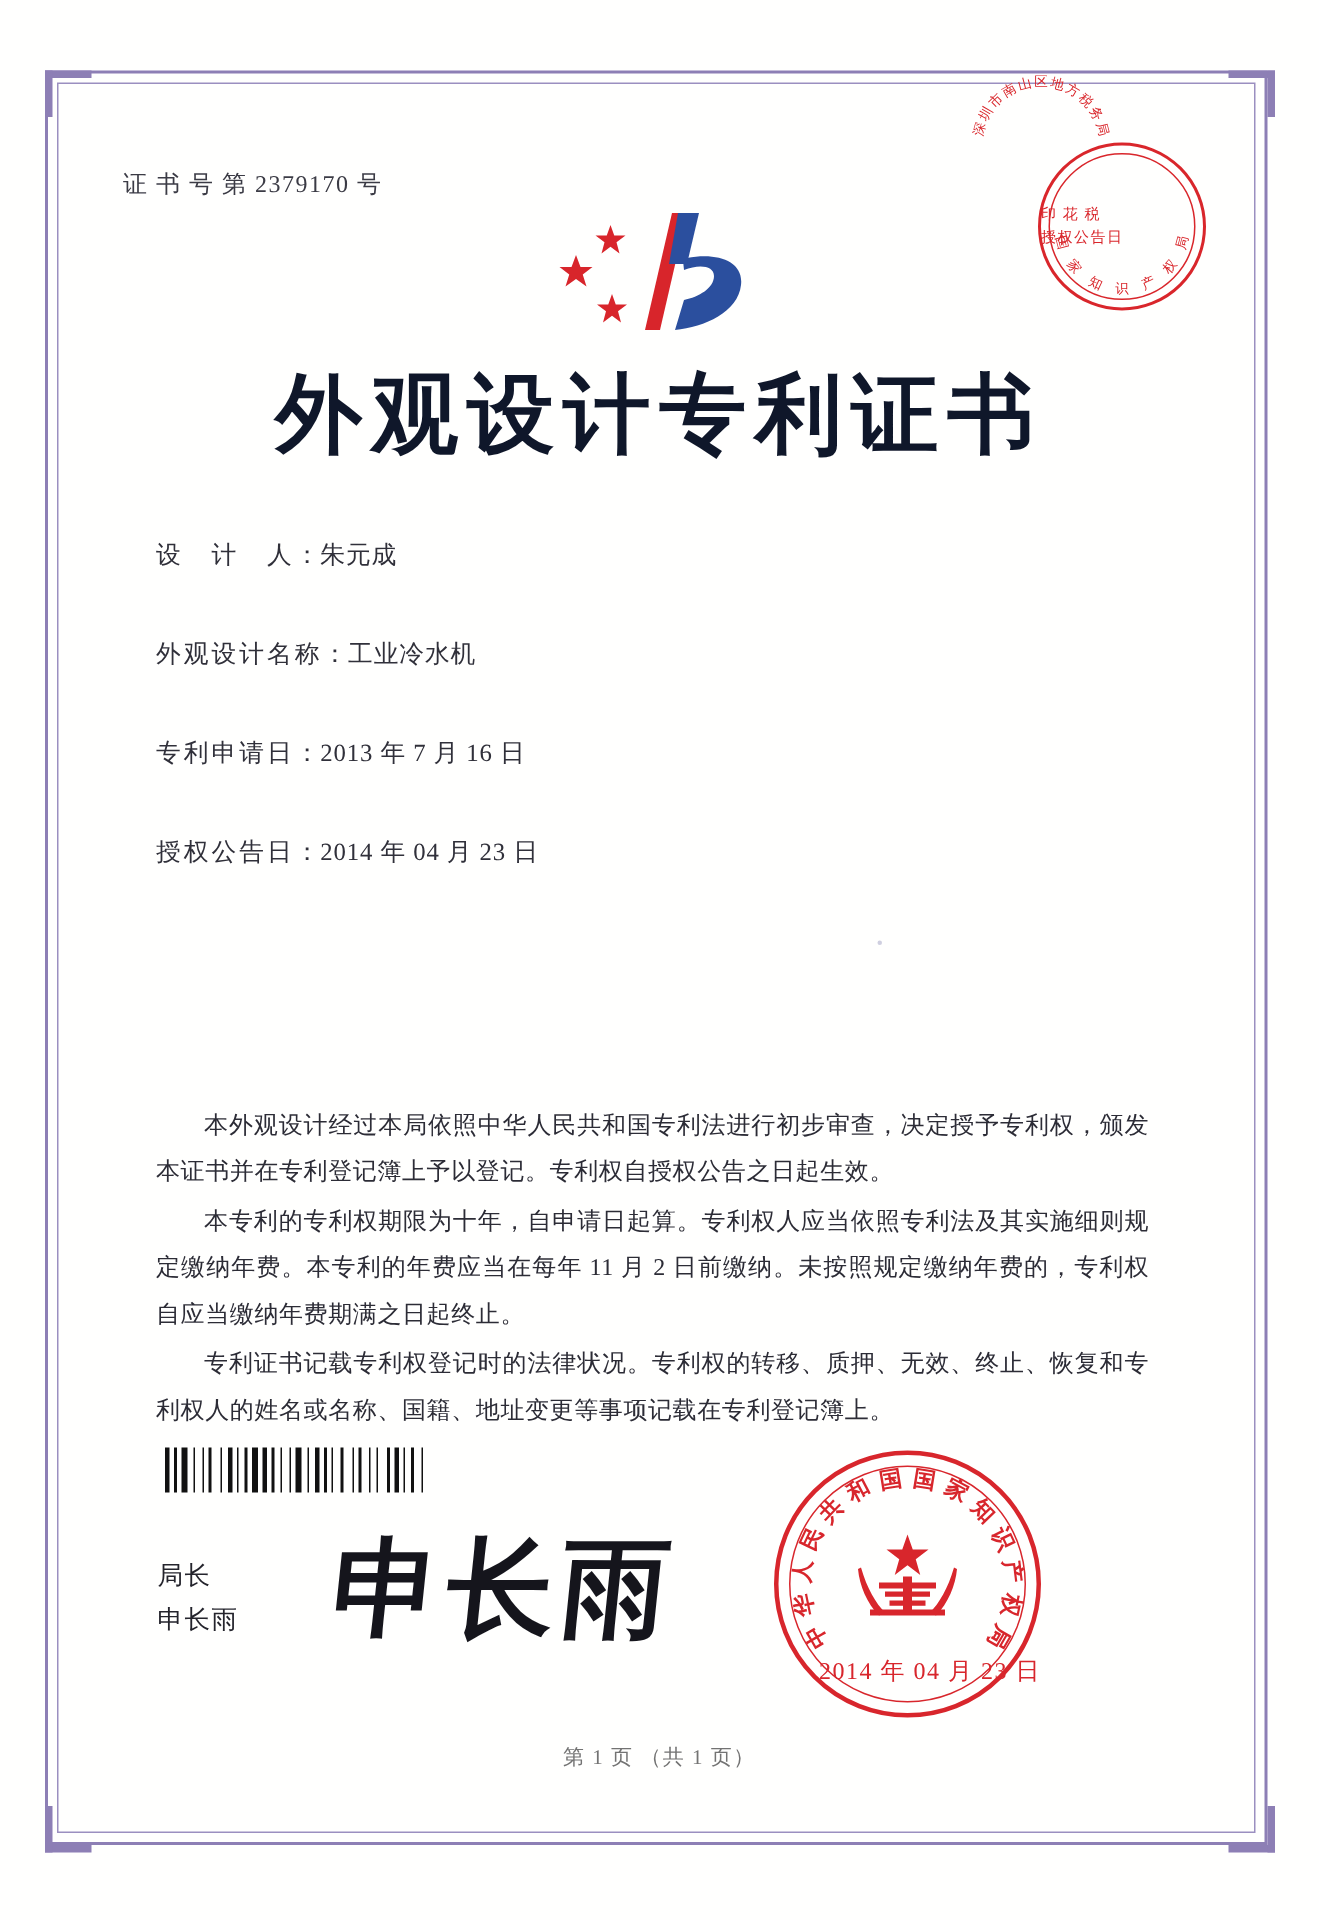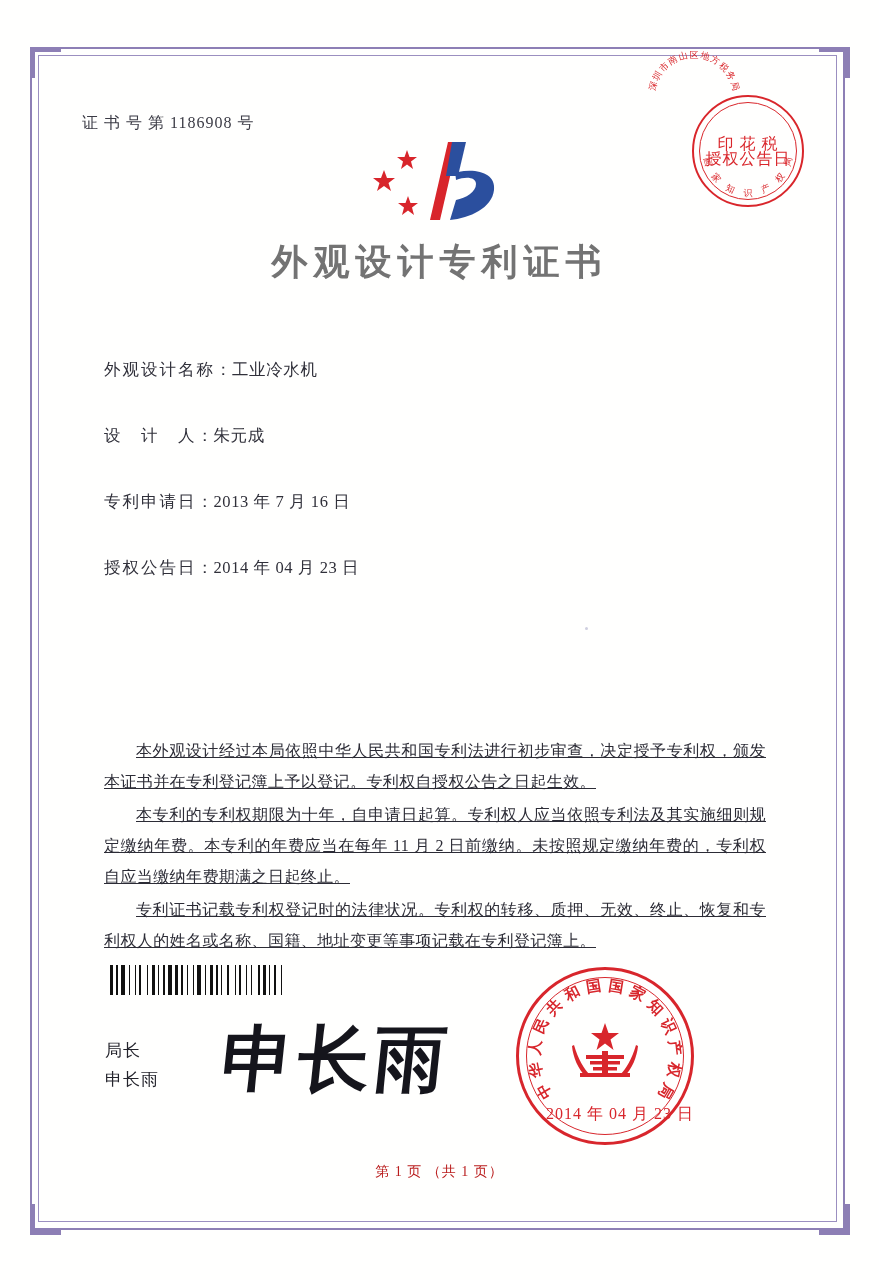--- a/index.html
+++ b/index.html
@@ -84,37 +84,36 @@
     position: absolute;
     left: 50%; top: 50%;
     font-size: 9px;
     font-family: "Liberation Serif", serif;
     transform-origin: 0 0;
     white-space: nowrap;
   }
   .stamp-top .ctr {
     position: absolute;
     left: 0; right: 0;
-    text-align: center;
-    font-size: 16px;
+    font-size: 10px;
     line-height: 14px;
     letter-spacing: 1px;
   }
   .stamp-top .ctr.l1 { top: 40px; }
   .stamp-top .ctr.l2 { top: 55px; }
 
   
   .doc-title {
     position: absolute;
     left: 0; right: 0; top: 238px;
     text-align: center;
-    font-size: 36px;
+    font-size: 58px;
     font-weight: bold;
     letter-spacing: 6px;
-    color: #737373;
+    color: #0f172a;
     font-family: "DejaVu Sans", sans-serif;
   }
 
   
   .fields {
     position: absolute;
     left: 104px; top: 360px;
     width: 660px;
   }
   .field-row {
@@ -135,21 +134,20 @@
     width: 662px;
     font-size: 16px;
     line-height: 31px;
     color: #2c2c36;
     text-align: justify;
     letter-spacing: 0.4px;
   }
   .body-text p {
     margin: 0 0 2px 0;
     text-indent: 32px;
-    text-decoration: underline;
   }
 
   
   .barcode {
     position: absolute;
     left: 110px; top: 965px;
     width: 246px; height: 30px;
   }
   .barcode span {
     position: absolute;
@@ -217,21 +215,21 @@
     letter-spacing: 1px;
     white-space: nowrap;
   }
 
   
   .page-footer {
     position: absolute;
     left: 0; right: 0; top: 1163px;
     text-align: center;
     font-size: 14px;
-    color: #b91c1c;
+    color: #737373;
     letter-spacing: 1px;
   }
 
   .watermark-dot {
     position: absolute;
     left: 585px; top: 627px;
     width: 3px; height: 3px;
     background: #cfcfe0;
     border-radius: 50%;
   }
@@ -243,21 +241,21 @@
 
   <div class="border-outer"></div>
   <div class="border-inner"></div>
   <div class="corner tl"></div>
   <div class="corner tr"></div>
   <div class="corner bl"></div>
   <div class="corner br"></div>
 
   <div class="cert-no">
     <span>证 书 号 第</span>
-    <span>1186908</span>
+    <span>2379170</span>
     <span>号</span>
   </div>
 
   <div class="logo">
     <svg width="140" height="100" viewBox="0 0 140 100">
 
       <g fill="#d8252b">
         <polygon points="14,42 17,50 25,50 18.5,55 21,63 14,58 7,63 9.5,55 3,50 11,50"></polygon>
         <polygon points="37,22 39.5,29 47,29 41,33.5 43,41 37,36.5 31,41 33,33.5 27,29 34.5,29"></polygon>
         <polygon points="38,68 40.5,75 48,75 42,79.5 44,87 38,82.5 32,87 34,79.5 28,75 35.5,75"></polygon>
@@ -301,24 +299,24 @@
         <span class="arc-char" style="transform: rotate(130deg) translate(0px, -42px) rotate(180deg) translate(-50%, -50%); left: 0px; top: 0px;">权</span>
         <span class="arc-char" style="transform: rotate(117.5deg) translate(0px, -42px) rotate(180deg) translate(-50%, -50%); left: 0px; top: 0px;"> </span>
         <span class="arc-char" style="transform: rotate(105deg) translate(0px, -42px) rotate(180deg) translate(-50%, -50%); left: 0px; top: 0px;">局</span>
       </div>
     </div>
 
   <div class="doc-title">外观设计专利证书</div>
 
   <div class="fields">
     <div class="field-row">
+      <span class="field-label">设　计　人</span><span>：</span><span class="field-value">朱元成</span>
+    </div>
+    <div class="field-row">
       <span class="field-label">外观设计名称</span><span>：</span><span class="field-value">工业冷水机</span>
-    </div>
-    <div class="field-row">
-      <span class="field-label">设　计　人</span><span>：</span><span class="field-value">朱元成</span>
     </div>
     <div class="field-row">
       <span class="field-label">专利申请日</span><span>：</span><span class="field-value">2013 年 7 月 16 日</span>
     </div>
     <div class="field-row">
       <span class="field-label">授权公告日</span><span>：</span><span class="field-value">2014 年 04 月 23 日</span>
     </div>
   </div>
 
   <div class="watermark-dot"></div>

